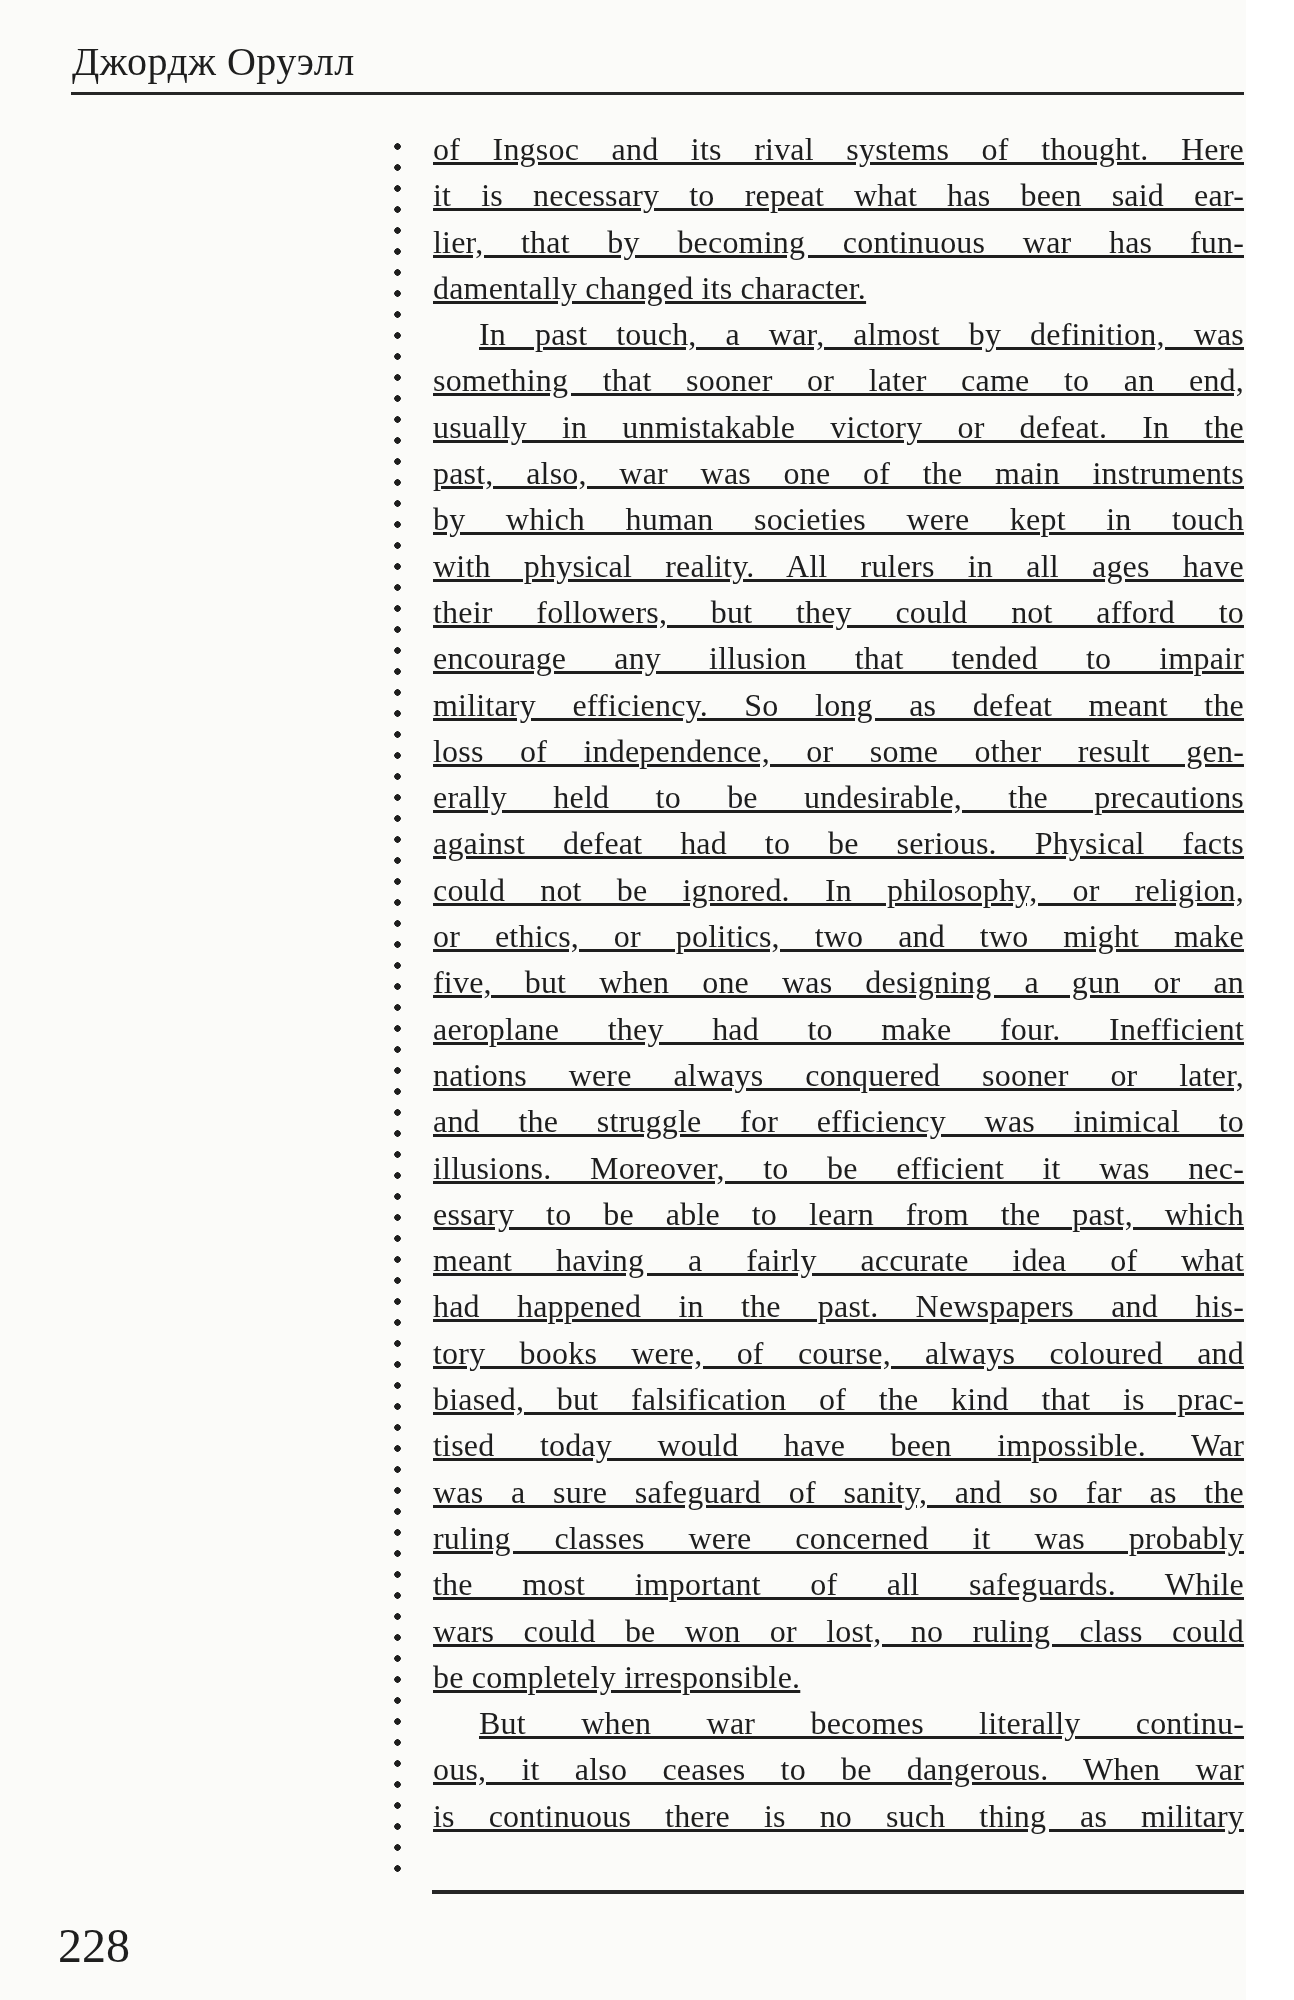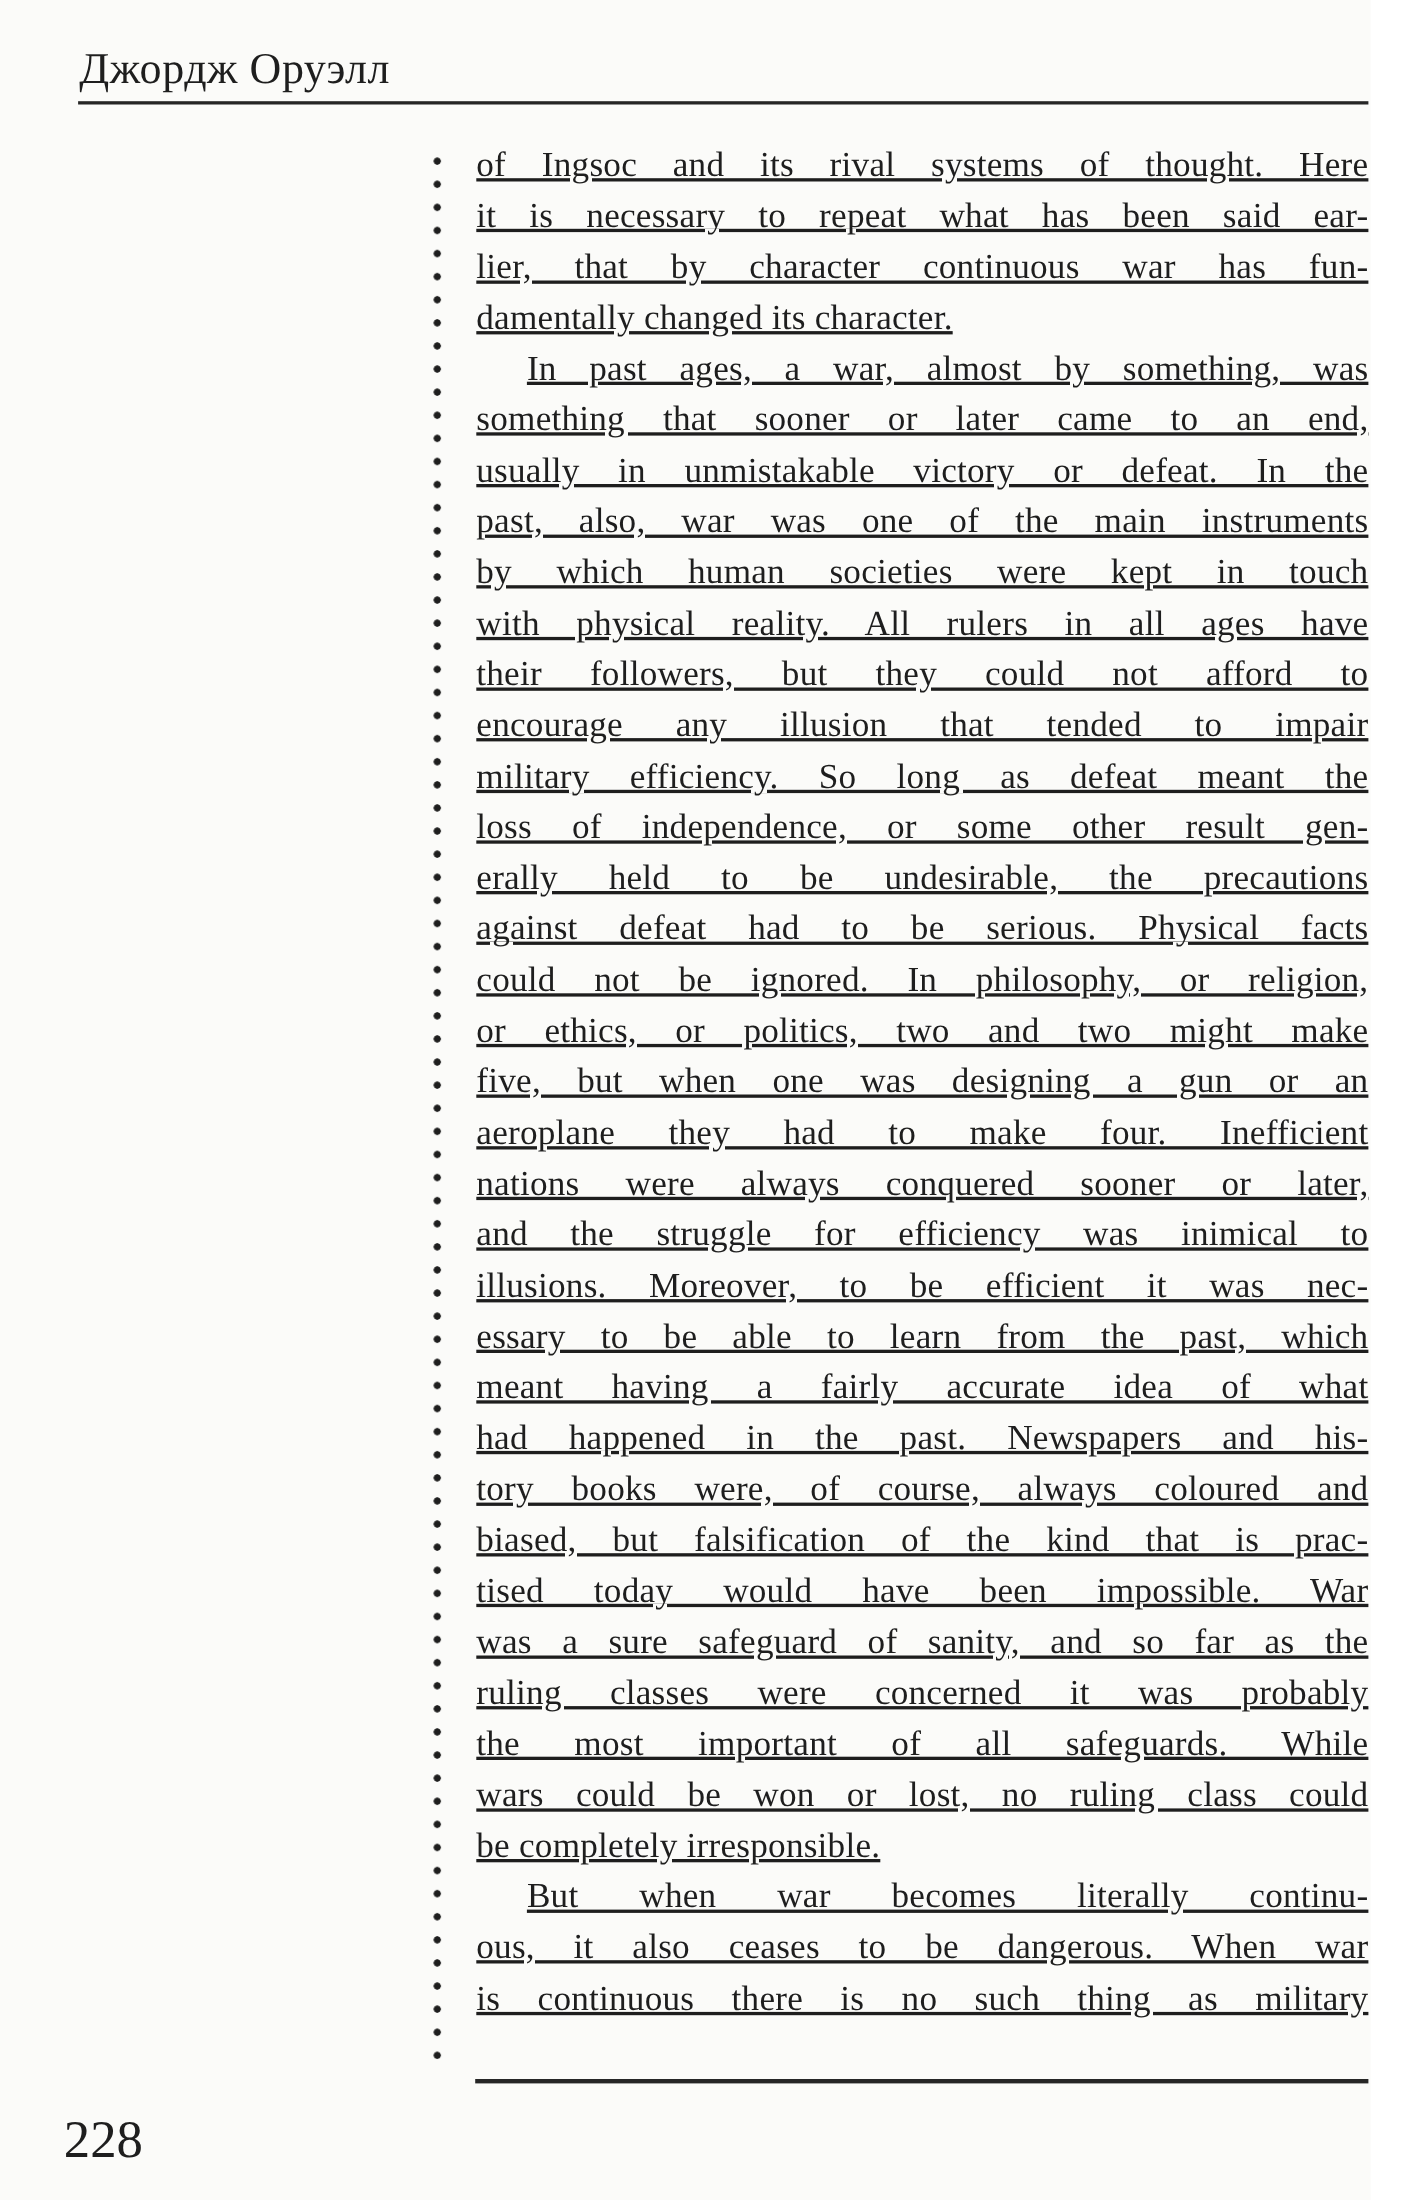--- a/index.html
+++ b/index.html
@@ -85,23 +85,23 @@
 
 <div class="page">
   <div class="running-header">
     <span>Джордж Оруэлл</span>
   </div>
   <div class="header-rule"></div>
   <div class="dotted-rule"></div>
   <div class="body-text">
       <div class="line">of Ingsoc and its rival systems of thought. Here</div>
       <div class="line">it is necessary to repeat what has been said ear-</div>
-      <div class="line">lier, that by character continuous war has fun-</div>
+      <div class="line">lier, that by becoming continuous war has fun-</div>
       <div class="line para-end">damentally changed its character.</div>
-      <div class="line indent">In past ages, a war, almost by something, was</div>
+      <div class="line indent">In past touch, a war, almost by definition, was</div>
       <div class="line">something that sooner or later came to an end,</div>
       <div class="line">usually in unmistakable victory or defeat. In the</div>
       <div class="line">past, also, war was one of the main instruments</div>
       <div class="line">by which human societies were kept in touch</div>
       <div class="line">with physical reality. All rulers in all ages have</div>
       <div class="line">their followers, but they could not afford to</div>
       <div class="line">encourage any illusion that tended to impair</div>
       <div class="line">military efficiency. So long as defeat meant the</div>
       <div class="line">loss of independence, or some other result gen-</div>
       <div class="line">erally held to be undesirable, the precautions</div>

